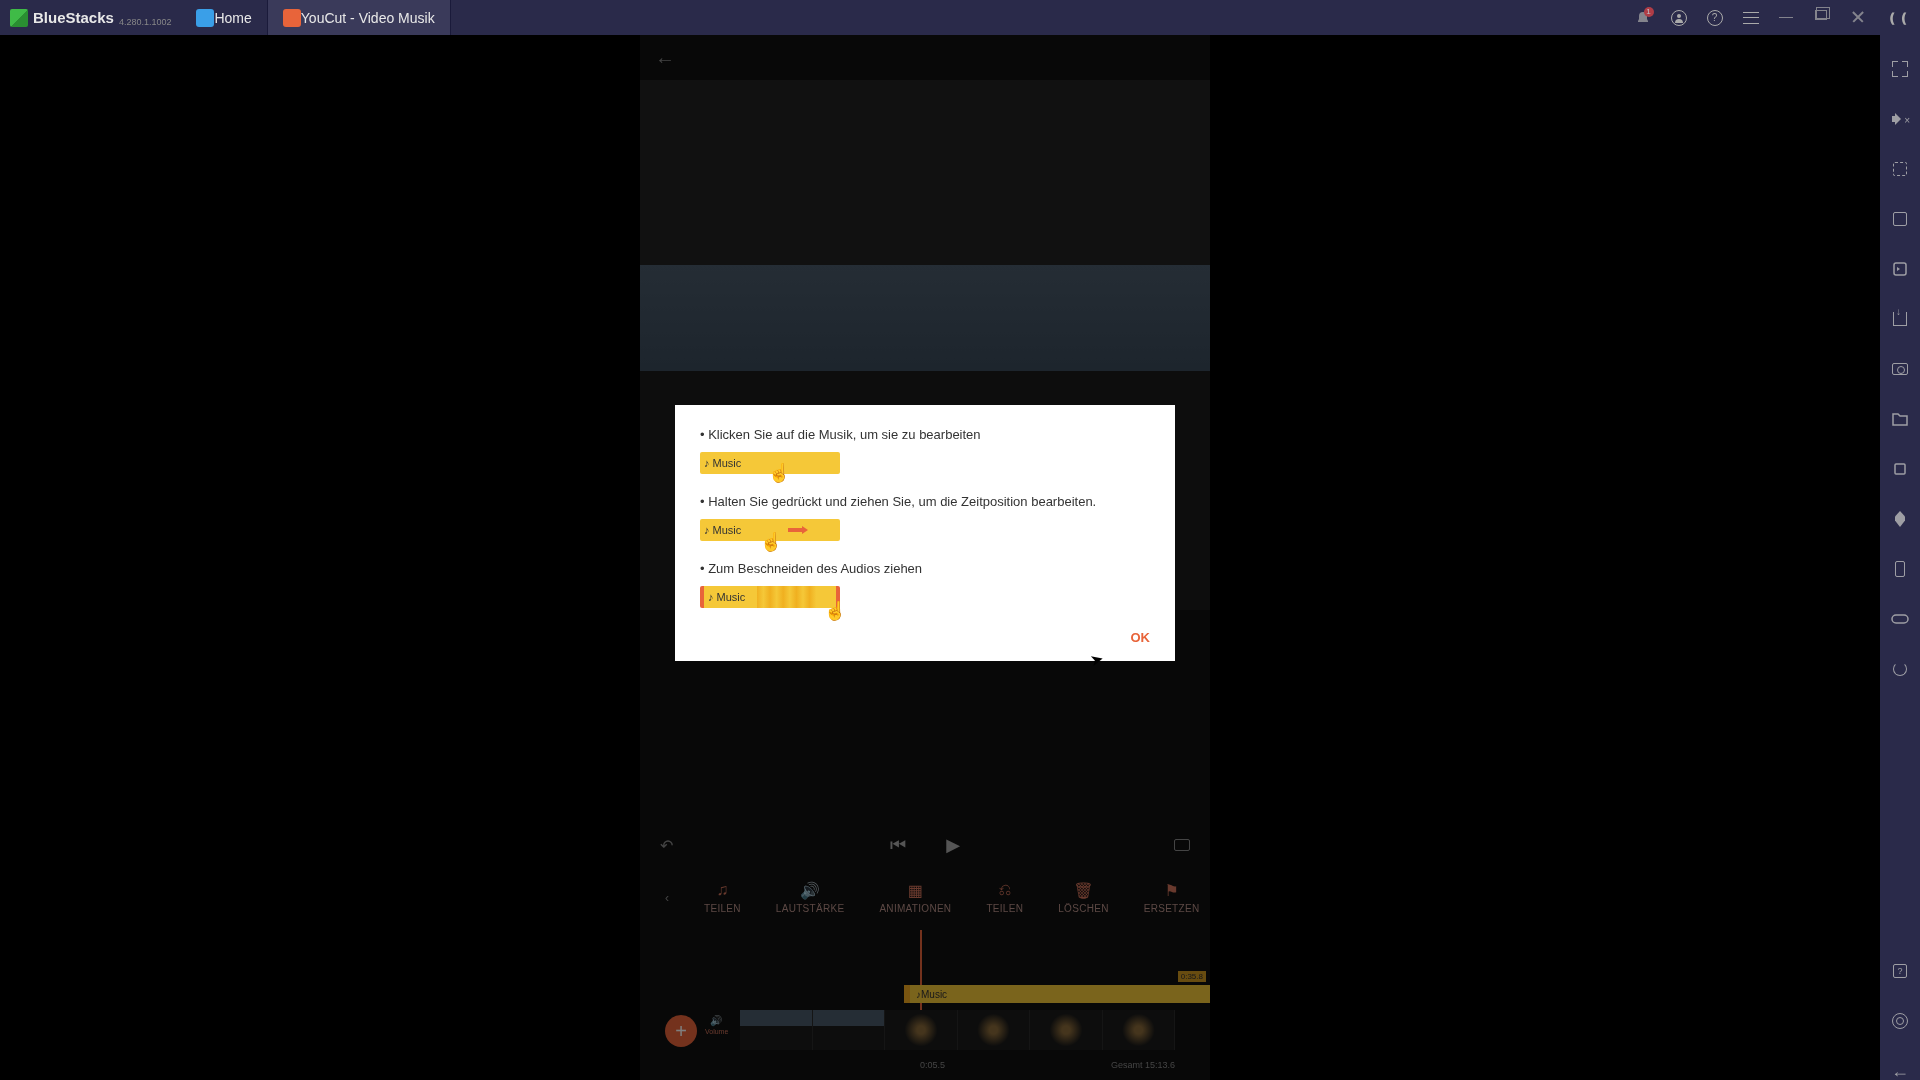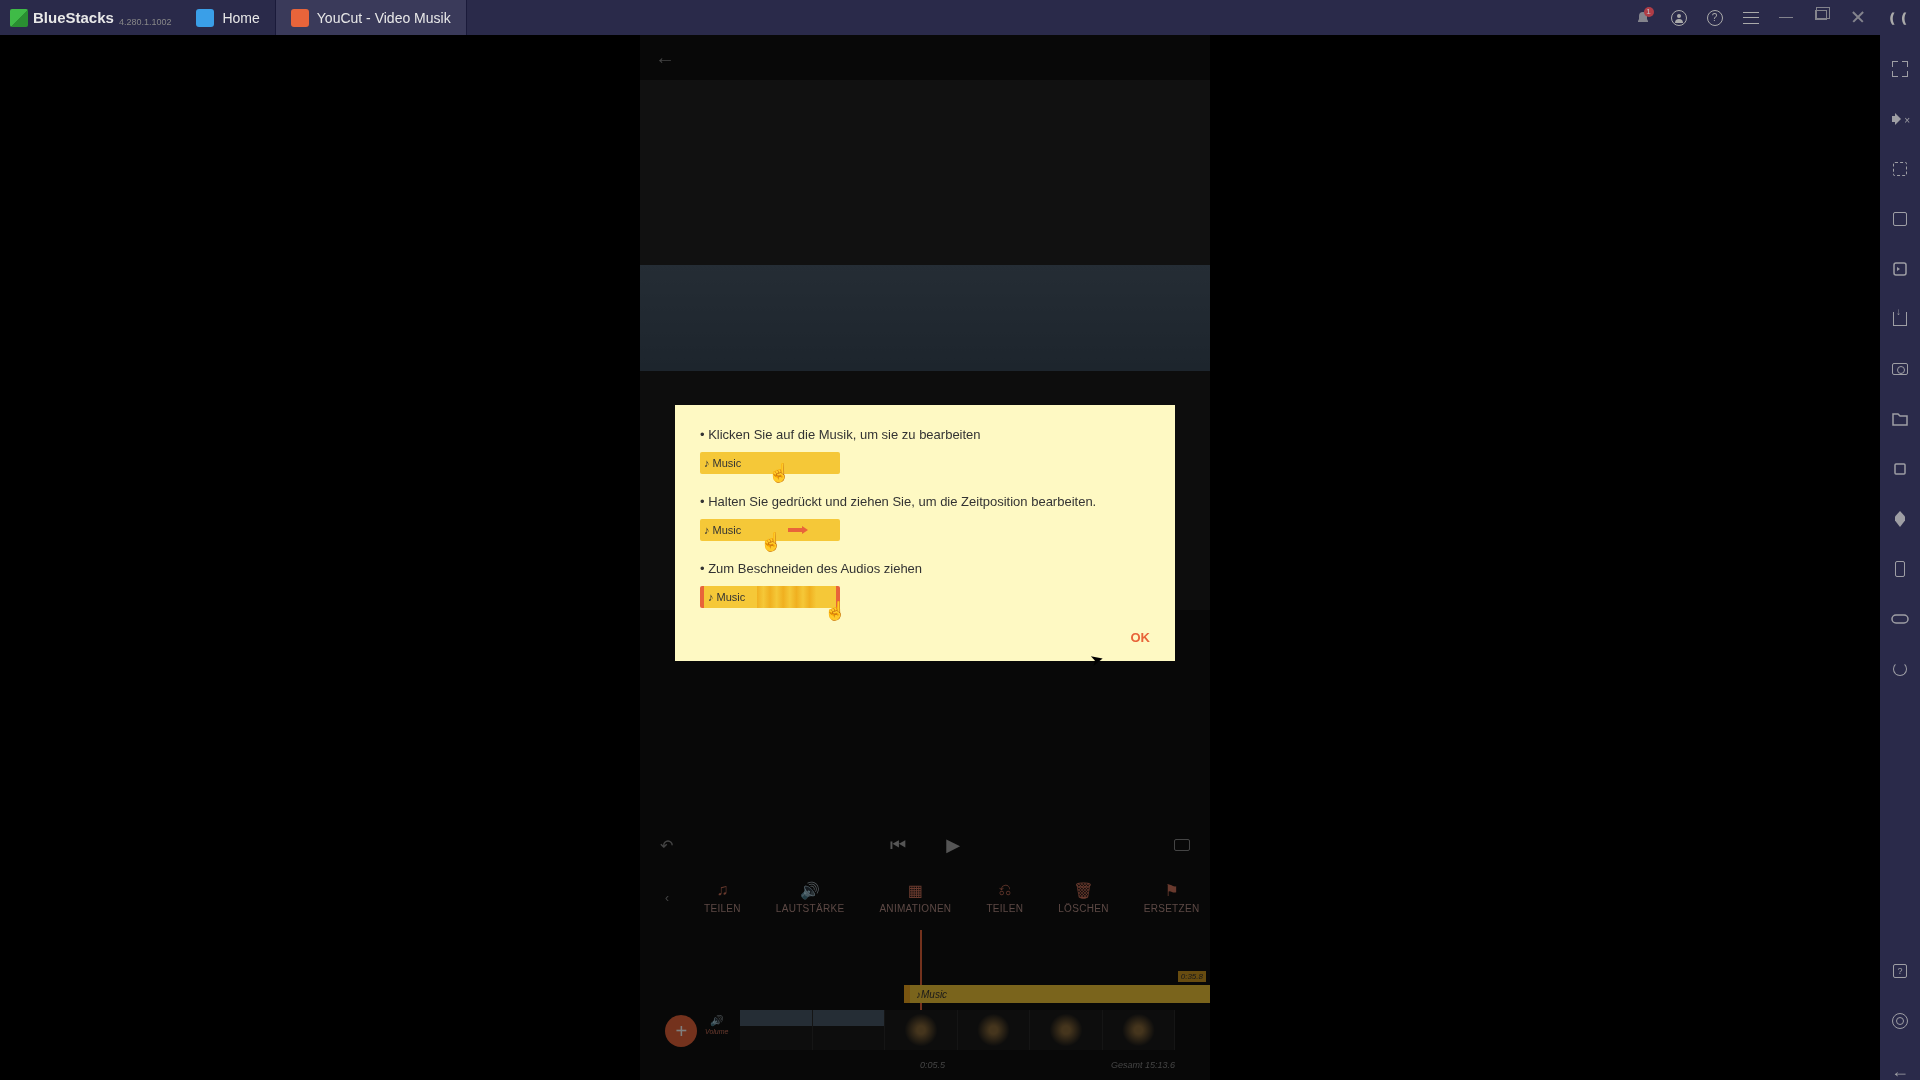--- a/index.html
+++ b/index.html
@@ -4,21 +4,21 @@
 <style>
 * { margin: 0; padding: 0; box-sizing: border-box; font-family: Arial, sans-serif; }
 body { background: #000; width: 1920px; height: 1080px; overflow: hidden; position: relative; }
 
 
 .titlebar { background: #2a2a4a; height: 35px; display: flex; align-items: center; position: relative; }
 .logo-area { display: flex; align-items: center; padding: 0 10px; gap: 5px; }
 .bluestacks-logo { width: 18px; height: 18px; background: linear-gradient(135deg, #3fbb47 50%, #2a8f32 50%); border-radius: 2px; }
 .bluestacks-text { color: #e8e8e8; font-size: 15px; font-weight: bold; }
 .bluestacks-ver { color: #888; font-size: 9px; margin-top: 8px; }
-.tab { display: flex; align-items: center; height: 35px; padding: 0 15px; gap: 8px; background: #2a2a4a; border-right: 1px solid #1a1a3a; }
+.tab { display: flex; align-items: center; height: 35px; padding: 0 15px; gap: 0; background: #2a2a4a; border-right: 1px solid #1a1a3a; }
 .tab.active { background: #3a3a5a; }
 .tab-icon { width: 18px; height: 18px; border-radius: 3px; }
 .tab-icon.home { background: #3a9fe8; }
 .tab-icon.youcut { background: #e8643a; }
 .tab-label { color: #e8e8e8; font-size: 14px; }
 .titlebar-right { position: absolute; right: 10px; display: flex; align-items: center; gap: 20px; }
 .titlebar-btn { width: 16px; height: 16px; opacity: 0.7; position: relative; }
 .bell-badge { position: absolute; top: -3px; right: -3px; background: #e84545; color: #fff; font-size: 8px; width: 10px; height: 10px; border-radius: 50%; display: flex; align-items: center; justify-content: center; }
 .circle-icon { border: 1.5px solid #aaa; border-radius: 50%; width: 16px; height: 16px; display: flex; align-items: center; justify-content: center; color: #aaa; font-size: 10px; }
 .hamburger { width: 16px; height: 12px; border-top: 1.5px solid #aaa; border-bottom: 1.5px solid #aaa; position: relative; }
@@ -65,21 +65,21 @@
 .app-viewport { position: absolute; top: 35px; left: 640px; width: 570px; height: 1045px; background: #111; }
 .app-scrim { position: absolute; inset: 0; background: rgba(0,0,0,0.5); z-index: 5; }
 
 
 .app-header { height: 45px; display: flex; align-items: center; padding: 0 15px; position: relative; z-index: 1; }
 .back-icon { color: #888; font-size: 20px; }
 
 .preview-area { height: 530px; background: linear-gradient(#222 0%, #222 35%, #4a5a6a 35%, #3a4a5a 55%, #1a1a1a 55%, #1a1a1a 100%); position: relative; z-index: 1; }
 
 
-.dialog { position: absolute; top: 370px; left: 35px; right: 35px; background: #fef9c3; z-index: 10; padding: 22px 25px 15px 25px; }
+.dialog { position: absolute; top: 370px; left: 35px; right: 35px; background: #ffffff; z-index: 10; padding: 22px 25px 15px 25px; }
 .dialog-item { margin-bottom: 20px; }
 .dialog-text { font-size: 13px; color: #333; margin-bottom: 10px; }
 .music-clip { display: inline-flex; align-items: center; background: #f5c838; border-radius: 2px; height: 22px; padding: 0 6px 0 4px; width: 140px; position: relative; font-size: 11px; color: #333; }
 .music-clip .note { margin-right: 3px; font-size: 11px; }
 .music-clip.with-drag::after { content: ''; position: absolute; right: 32px; top: 7px; width: 20px; height: 8px; background: #e8643a; clip-path: polygon(0 25%, 70% 25%, 70% 0, 100% 50%, 70% 100%, 70% 75%, 0 75%); }
 .music-clip.with-trim { background: linear-gradient(90deg, #f5c838 0%, #f5c838 40%, #f0b020 40%, #f5c838 45%, #f0b020 50%, #f5c838 55%, #f0b020 60%, #f5c838 65%, #f0b020 70%, #f5c838 75%, #f0b020 80%, #f5c838 85%); border-left: 4px solid #e8643a; border-right: 4px solid #e8643a; }
 .hand-cursor { position: absolute; font-size: 18px; color: #000; }
 .hand1 { left: 68px; top: 10px; }
 .hand2 { left: 60px; top: 12px; }
 .hand3 { left: 120px; top: 14px; }
@@ -92,21 +92,21 @@
 .undo-small { position: absolute; left: 20px; color: #888; font-size: 16px; }
 .expand-small { position: absolute; right: 20px; color: #888; font-size: 14px; border: 1px solid #888; width: 16px; height: 12px; border-radius: 2px; }
 
 .tool-strip { position: absolute; top: 835px; left: 0; right: 0; height: 55px; display: flex; align-items: center; padding-left: 25px; gap: 35px; z-index: 1; overflow: hidden; }
 .tool-item { display: flex; flex-direction: column; align-items: center; gap: 4px; }
 .tool-icon { color: #d0725a; font-size: 16px; height: 18px; }
 .tool-label { color: #b89088; font-size: 10px; text-transform: uppercase; letter-spacing: 0.3px; }
 .collapse-chev { color: #888; font-size: 12px; }
 
 
-.timeline { position: absolute; top: 895px; left: 0; right: 0; bottom: 0; z-index: 1; font-style: italic; }
+.timeline { position: absolute; top: 895px; left: 0; right: 0; bottom: 0; z-index: 1; }
 .playhead { position: absolute; left: 280px; top: 0; bottom: 30px; width: 2px; background: #e8643a; }
 .music-track { position: absolute; top: 55px; left: 270px; right: 0; height: 18px; background: #f5c838; font-size: 10px; color: #333; padding-left: 6px; display: flex; align-items: center; }
 .music-track-handle { position: absolute; left: -6px; top: 0; bottom: 0; width: 6px; background: #f0a820; }
 .music-track-dur { position: absolute; right: 4px; background: #d09820; font-size: 8px; padding: 1px 3px; color: #333; top: -14px; }
 .video-track { position: absolute; top: 80px; left: 100px; right: 35px; height: 40px; background: #3a3a3a; display: flex; }
 .thumb { flex: 1; background: linear-gradient(#4a5a6a 40%, #1a1a1a 40%); border-right: 1px solid #2a2a2a; }
 .thumb:nth-child(n+3) { background: radial-gradient(circle at 50% 50%, #8a6a3a 10%, #1a1a1a 40%); }
 .add-fab { position: absolute; left: 25px; top: 85px; width: 32px; height: 32px; background: #e8643a; border-radius: 50%; color: #fff; display: flex; align-items: center; justify-content: center; font-size: 20px; }
 .vol-mini { position: absolute; left: 65px; top: 85px; color: #d0725a; font-size: 10px; display:flex; flex-direction:column; align-items:center; gap:2px; }
 .vol-mini-label { font-size: 7px; }

